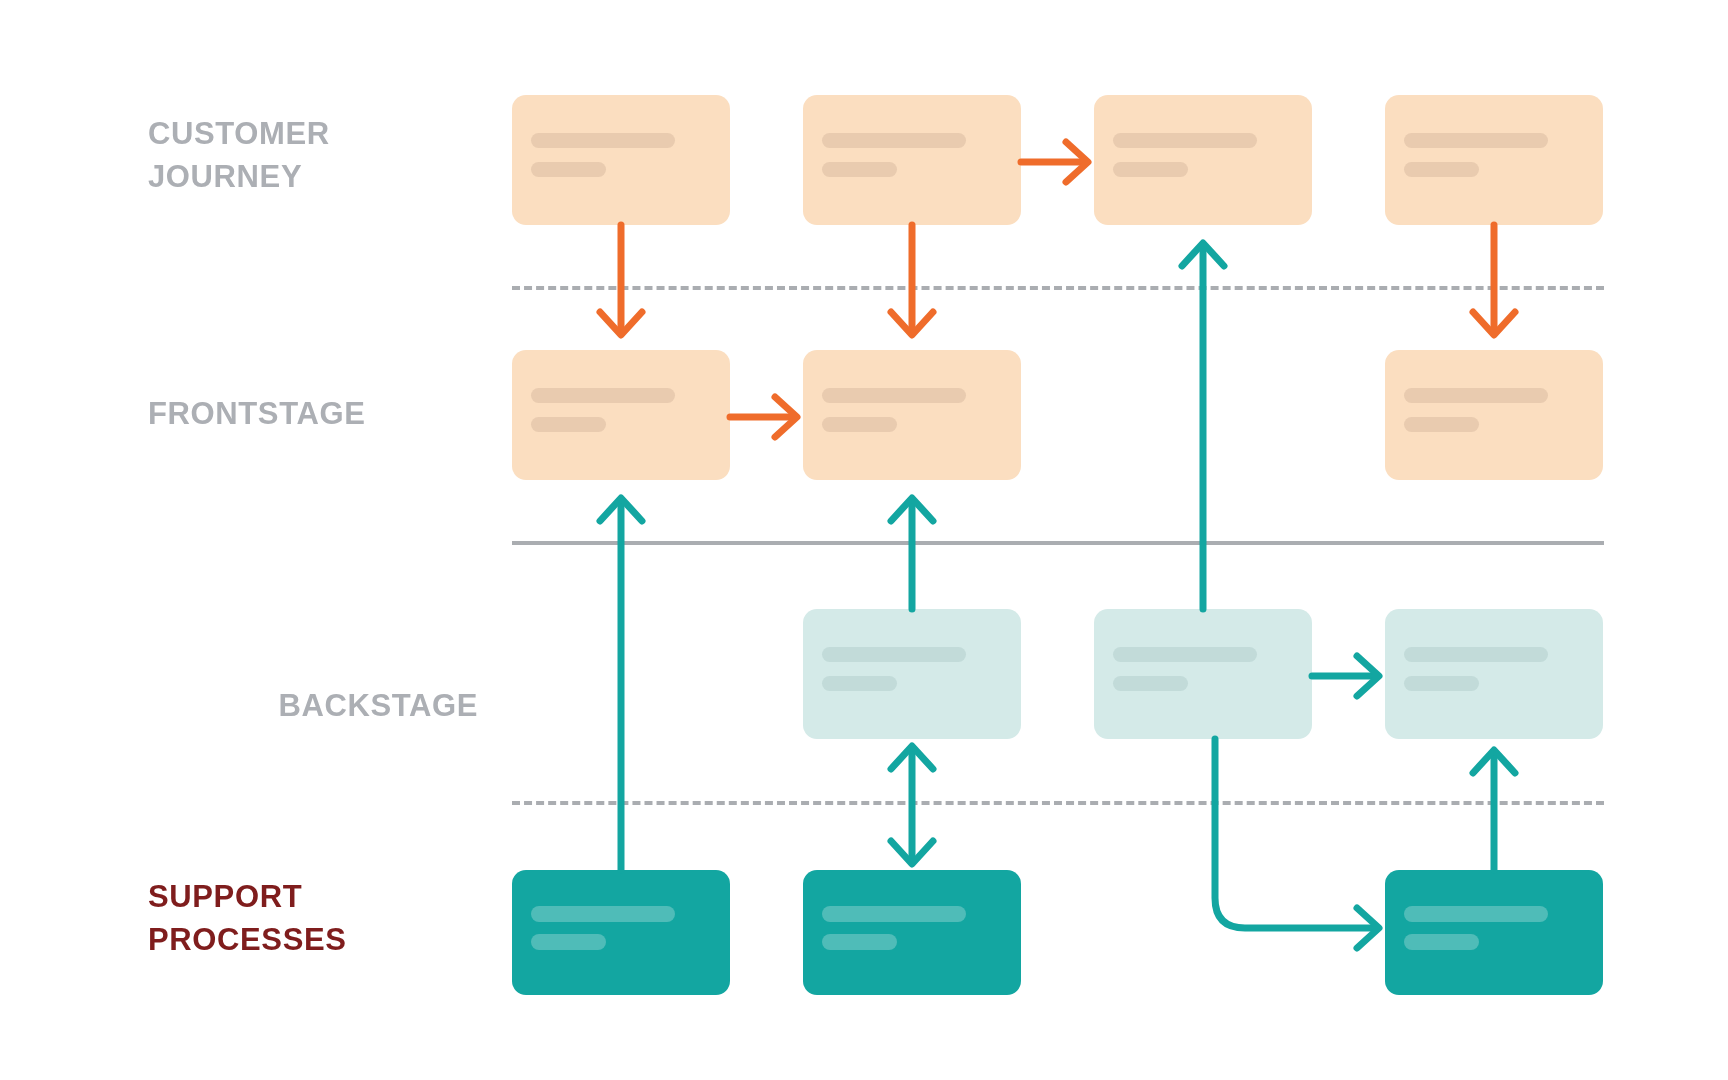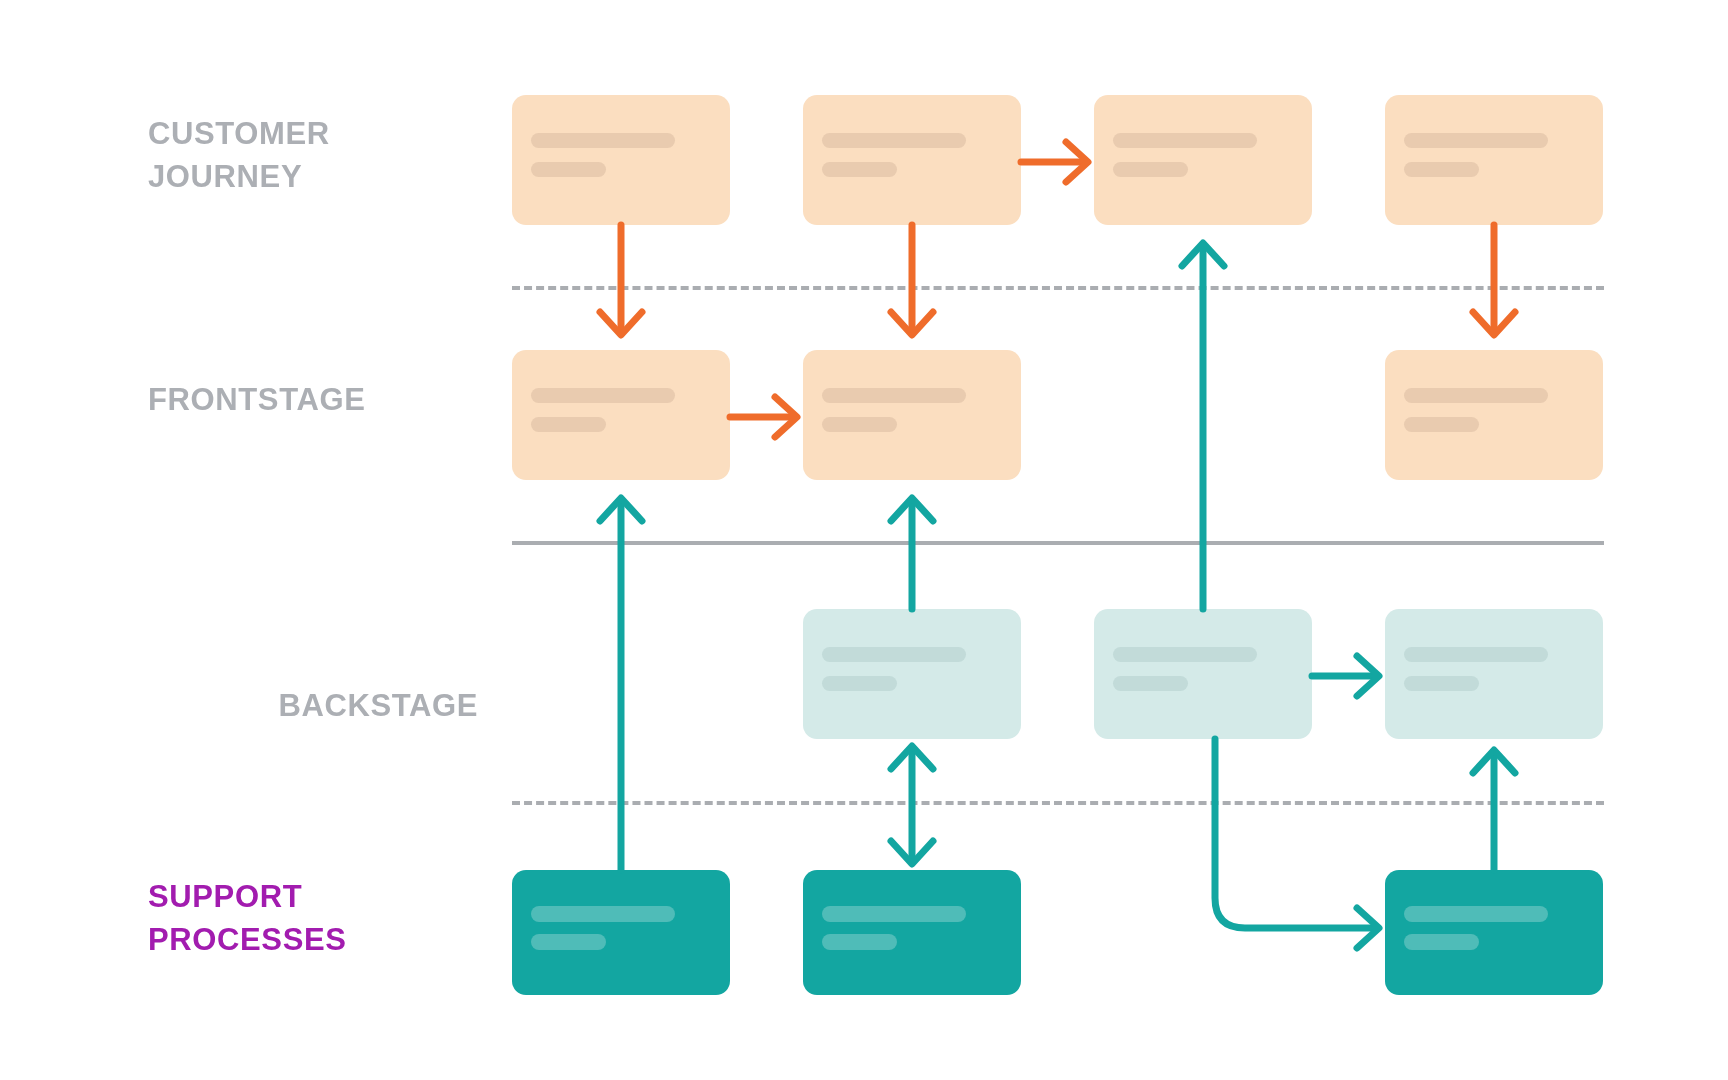--- a/index.html
+++ b/index.html
@@ -25,21 +25,21 @@
     position: absolute;
     font-weight: 700;
     font-size: 31px;
     letter-spacing: 0.02em;
     line-height: 1.38;
     white-space: pre-line;
     text-transform: uppercase;
     color: #acafb4;
     user-select: none;
   }
-  .row-label.dark { color: #a21caf; }
+  .row-label.dark { color: #7f1d1d; }
 
   
   .card {
     position: absolute;
     border-radius: 14px;
     box-sizing: border-box;
   }
   .card .bar {
     position: absolute;
     border-radius: 8px;
@@ -91,21 +91,21 @@
   }
 </style>
 </head>
 <body>
 
 <div id="blueprint">
 
   <div class="row-label" style="left:148px; top:113px; width:330px;">CUSTOMER
 JOURNEY</div>
 
-  <div class="row-label" style="left:148px; top:379px; width:330px;">FRONTSTAGE</div>
+  <div class="row-label" style="left:148px; top:393px; width:330px;">FRONTSTAGE</div>
 
   <div class="row-label" style="left:148px; top:685px; width:330px;text-align:right;">BACKSTAGE</div>
 
   <div class="row-label dark" style="left:148px; top:876px; width:330px;">SUPPORT
 PROCESSES</div>
 
   <div class="divider dashed" style="left:512px; top:286px; width:1092px;"></div>
   <div class="divider solid" style="left:512px; top:541px; width:1092px;"></div>
   <div class="divider dashed" style="left:512px; top:801px; width:1092px;"></div>
 

